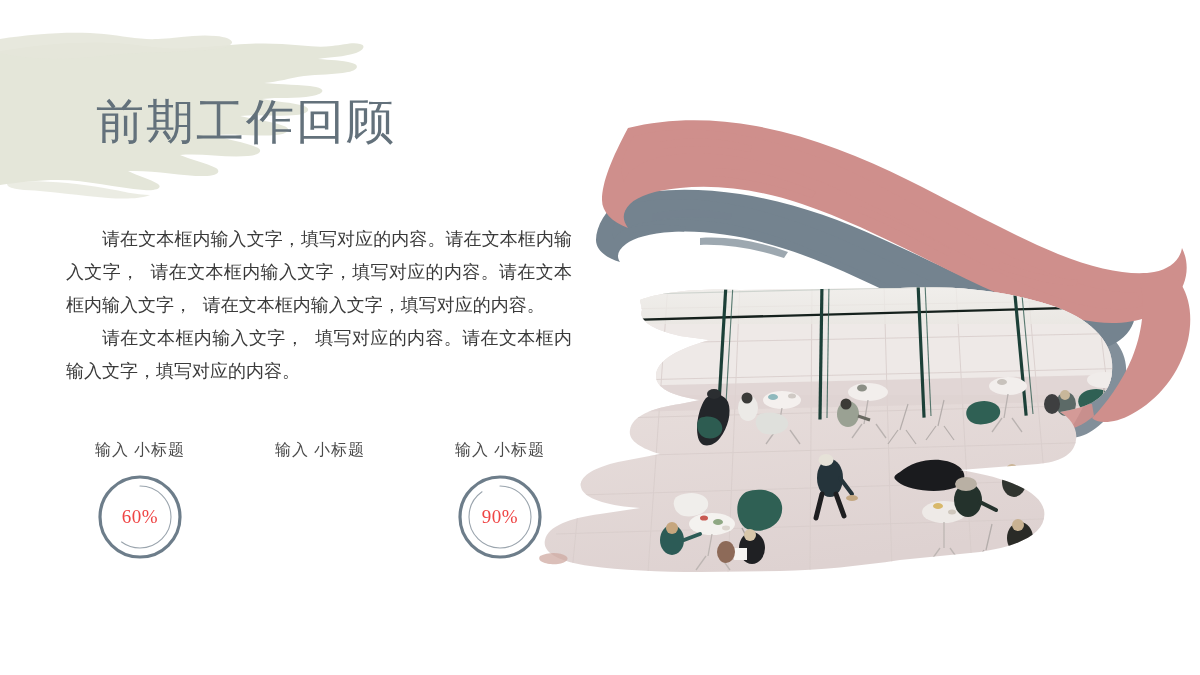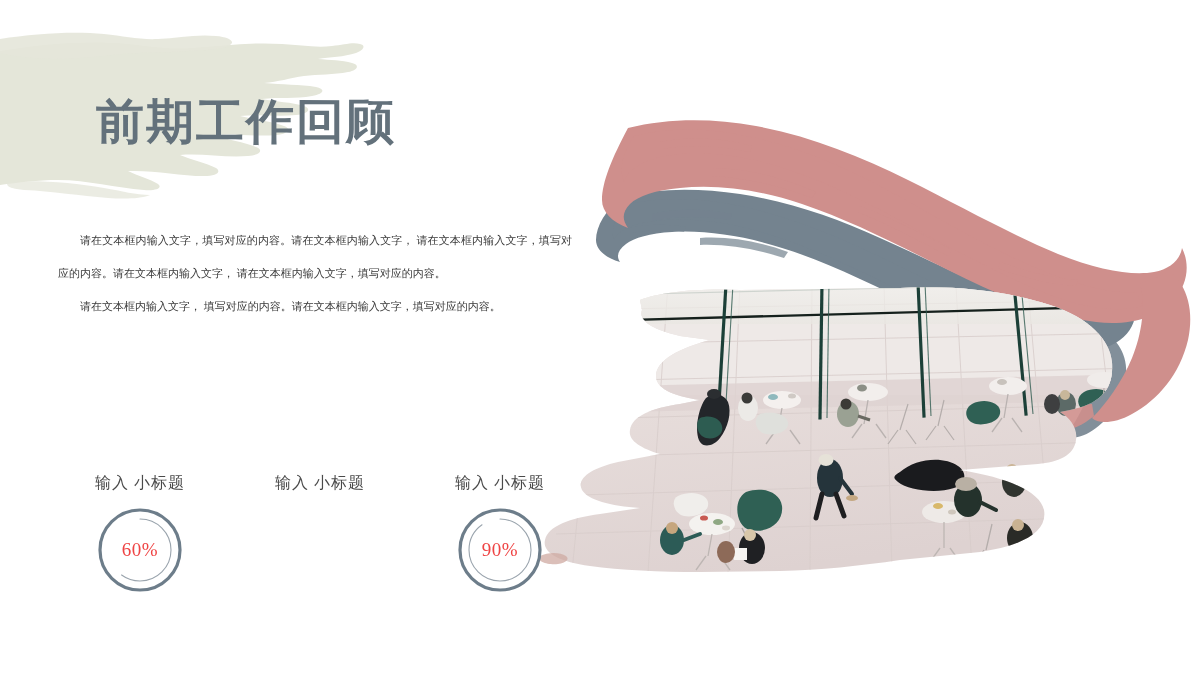--- a/index.html
+++ b/index.html
@@ -23,42 +23,43 @@
   
   #title-block {
     position:absolute; left:0; top:30px; width:420px; height:160px;
   }
   #page-title {
     position:absolute; left:96px; top:68px;
     font-size:48px;
     letter-spacing:2px;
     color:#63717b;
     font-family:"Liberation Serif","DejaVu Serif",serif;
-    font-weight:700;
+    font-weight:400;
     white-space:nowrap;
     line-height:1;
   }
 
   
   #body-copy {
     position:absolute; left:58px; top:224px; width:514px;
   }
   #body-copy p {
-    font-size:11px;
+    font-size:18px;
     line-height:33px;
     color:#3a3a3a;
     text-indent:2em;
     text-align:justify;
     text-justify:inter-ideograph;
-    font-family:Liberation Serif, serif;
+    font-family:Liberation Mono, monospace;
+    margin-left:8px;
   }
 
   
   #stats { position:absolute; left:60px; top:440px; width:520px; height:130px; }
-  .stat { position:absolute; top:0; width:160px; text-align:center;margin-top:33px; }
+  .stat { position:absolute; top:0; width:160px; text-align:center; }
   .stat:nth-child(1){ left:0px; }
   .stat:nth-child(2){ left:180px; }
   .stat:nth-child(3){ left:360px; }
   .stat-label {
     font-size:16px;
     color:#4a4a4a;
     letter-spacing:1px;
     font-family:"Liberation Serif","DejaVu Serif",serif;
     white-space:nowrap;
     margin-bottom:12px;

